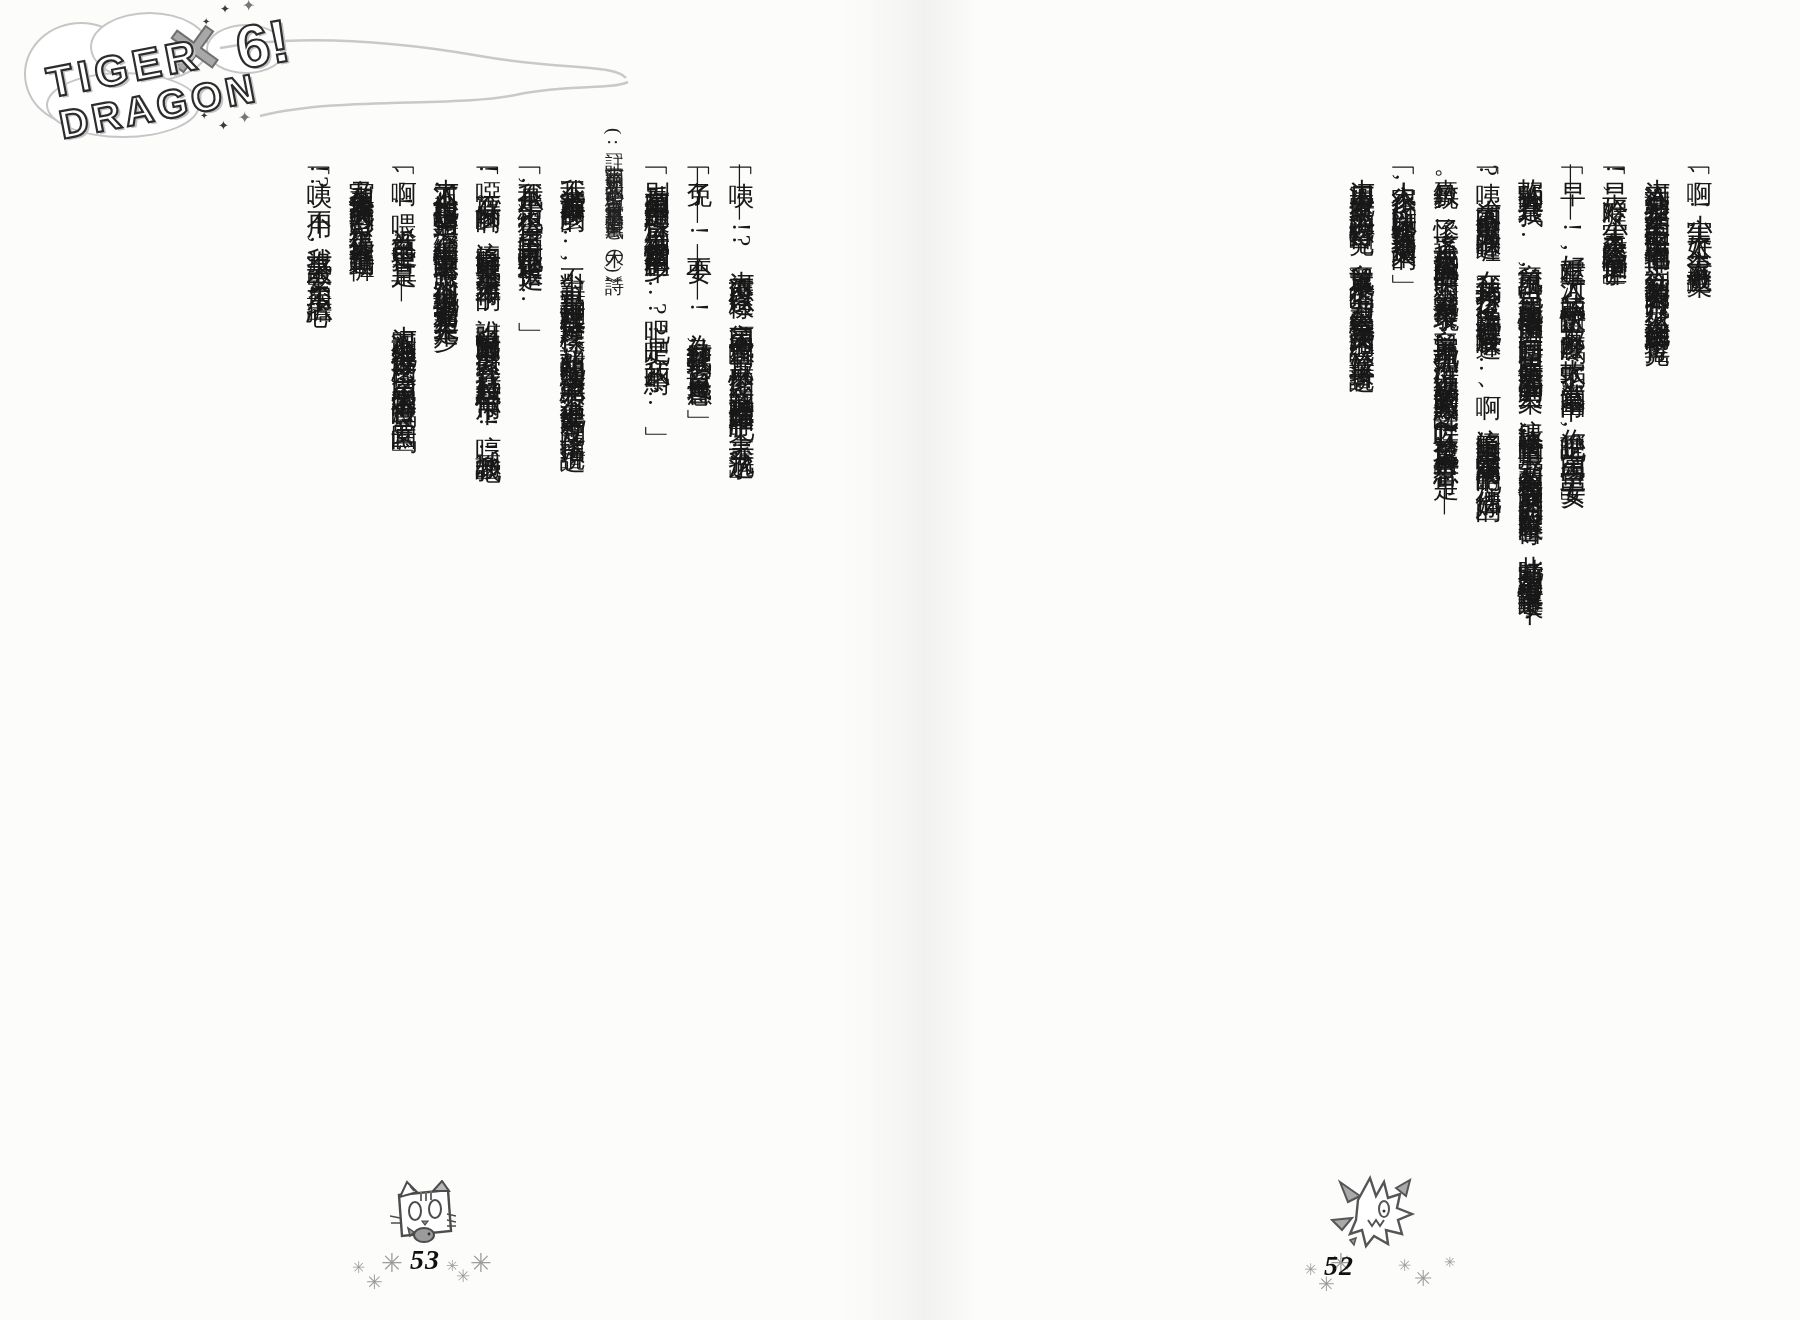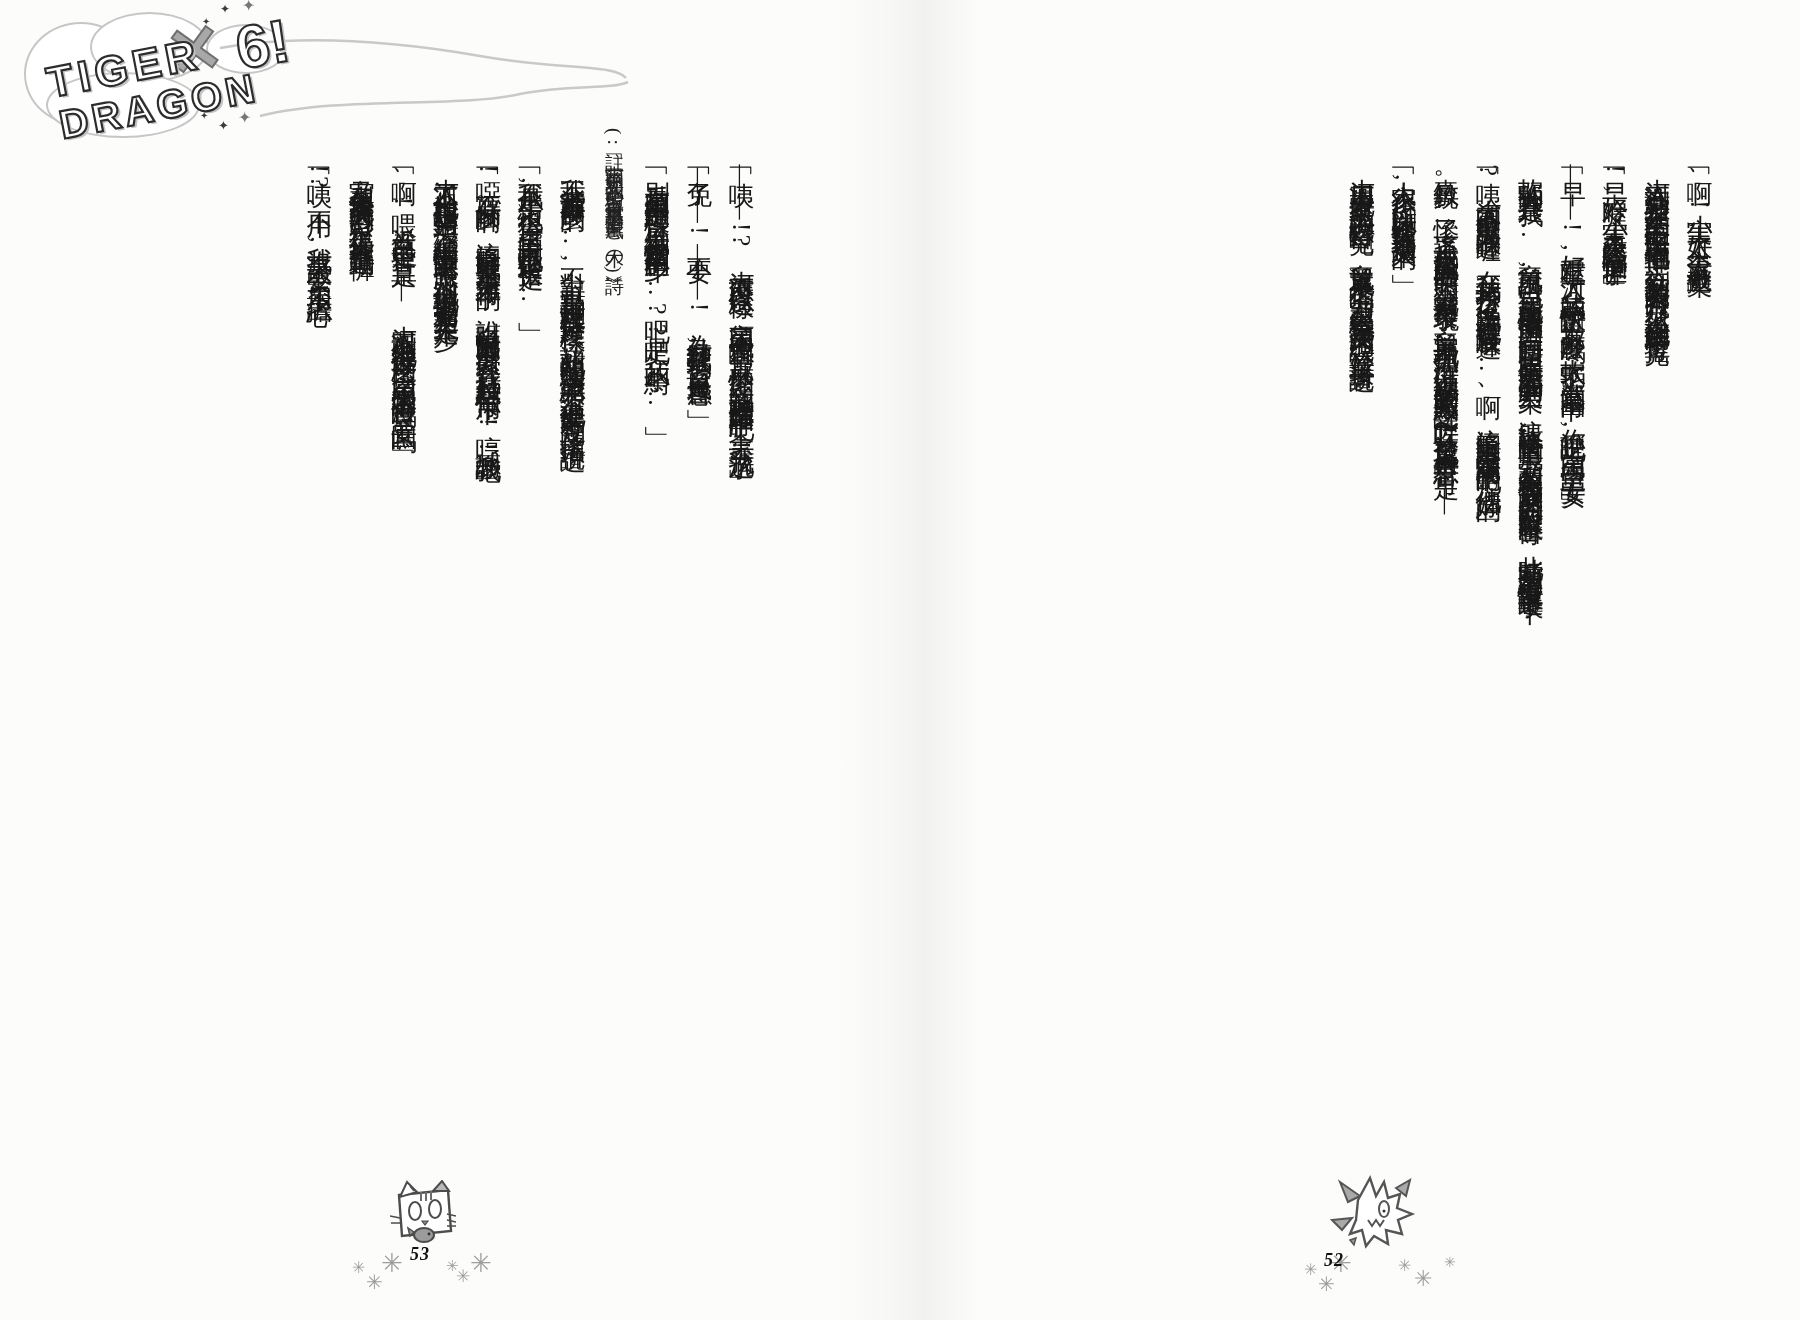--- a/index.html
+++ b/index.html
@@ -47,21 +47,21 @@
   .lg-six{left:226px;top:10px;font-size:60px;transform:rotate(-10deg);}
   .lg-spark{position:absolute;color:#3a3a3a;font-size:14px;}
   .lg-spark.s1{left:210px;top:2px;font-size:12px;}
   .lg-spark.s2{left:232px;top:-4px;font-size:16px;color:#777;}
   .lg-spark.s3{left:192px;top:16px;font-size:10px;}
   .lg-spark.s4{left:208px;top:118px;font-size:13px;}
   .lg-spark.s5{left:228px;top:108px;font-size:16px;color:#777;}
   .lg-spark.s6{left:190px;top:110px;font-size:10px;}
   
   .pageno{
-    position:absolute;font-style:italic;font-weight:bold;font-size:18px;color:#101010;
+    position:absolute;font-style:italic;font-weight:bold;font-size:28px;color:#101010;
     font-family:"Liberation Serif","DejaVu Serif",serif;letter-spacing:1px;
   }
   .pn-left{left:410px;top:1244px;}
   .pn-right{left:1324px;top:1250px;font-family:Liberation Serif, serif;}
   .sparkle{position:absolute;color:#9d9d9d;user-select:none;}
   .icon-wrap{position:absolute;}
   .cat-wrap{left:390px;top:1180px;}
   .dragon-wrap{left:1326px;top:1168px;}
 </style>
 </head>

